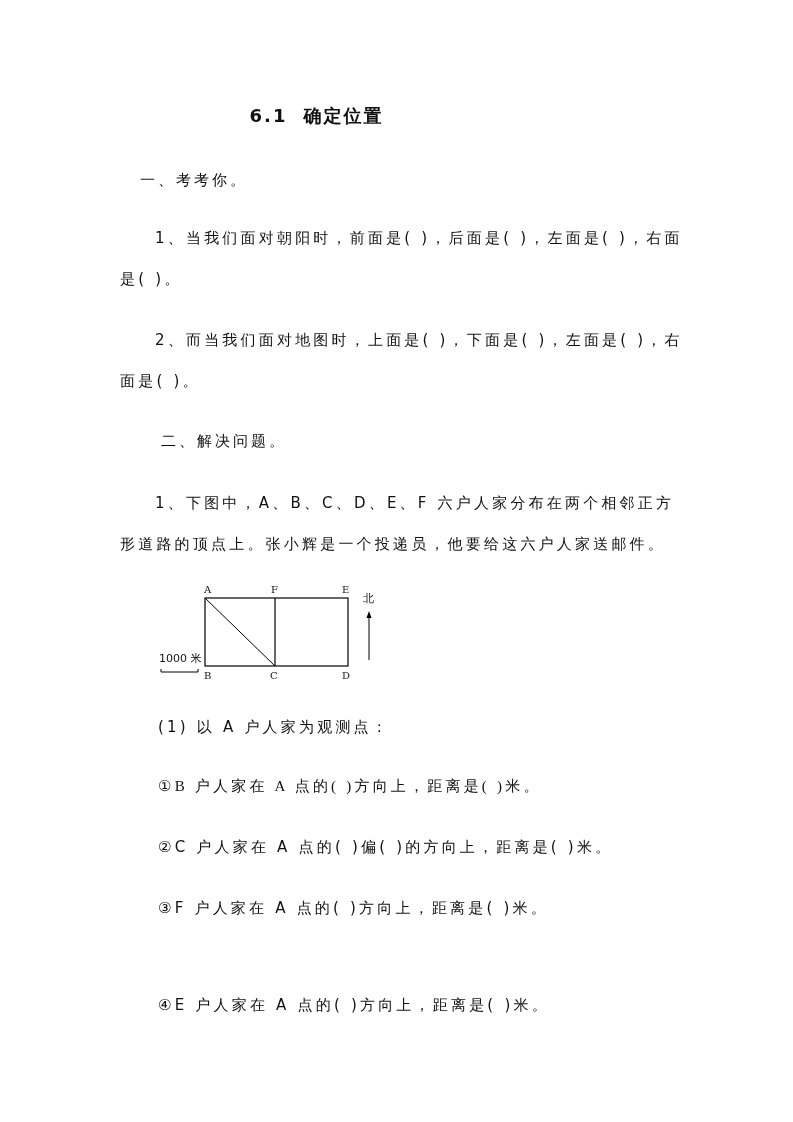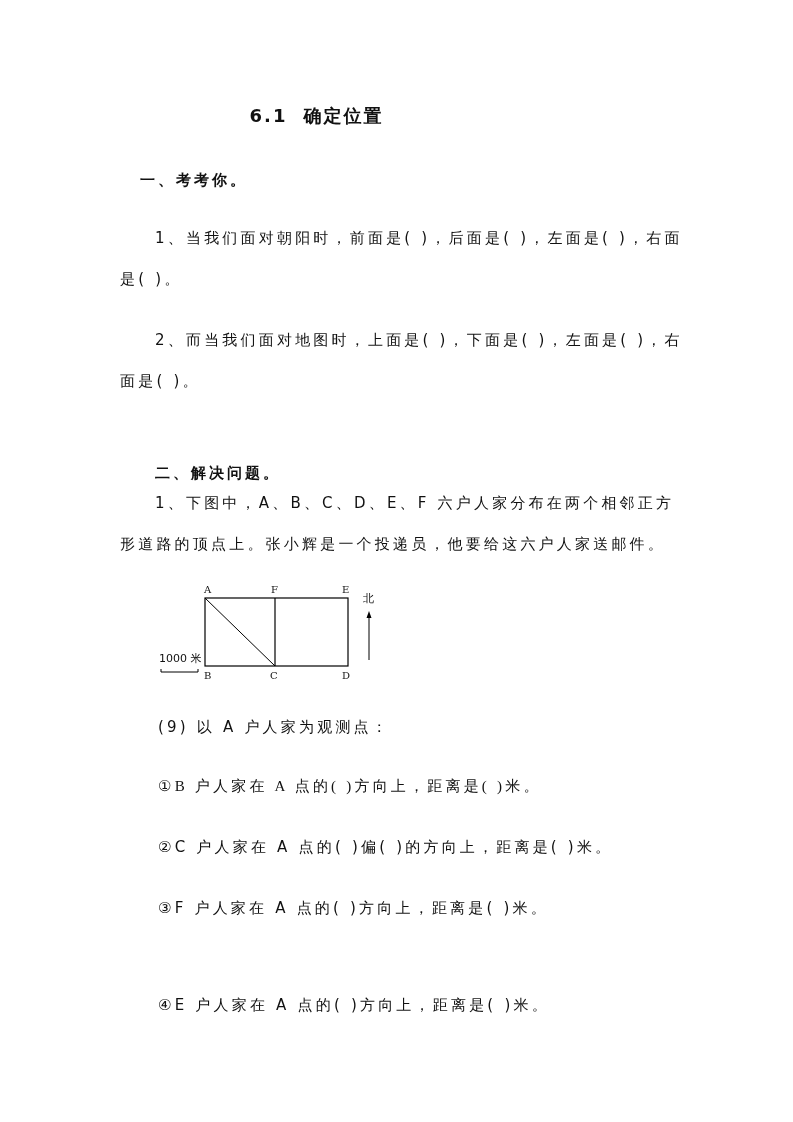--- a/index.html
+++ b/index.html
@@ -1,41 +1,41 @@
 <!DOCTYPE html>
 <html><head>
 <meta charset="utf-8">
 <style>
   html, body { margin:0; padding:0; background:#ffffff; }
   body { width:793px; height:1122px; position:relative; overflow:hidden;
          font-family:"DejaVu Sans", "Liberation Sans", sans-serif; color:#111; }
   .abs { position:absolute; white-space:nowrap; }
   .title { left:0; width:633px; top:104px; text-align:center; font-size:18px; font-weight:bold; letter-spacing:2px; }
   .title .num { margin-right:16px; }
-  .h { font-size:15px; font-weight:bold; letter-spacing:3px; }
+  .h { font-size:15px; font-weight:normal; letter-spacing:3px; }
   .p { font-size:15px; letter-spacing:3.2px; }
   .diagram { position:absolute; left:150px; top:580px; width:240px; height:110px; }
   .lbl { position:absolute; font-family:"DejaVu Serif", serif; font-size:10px; }
 </style>
 </head>
 <body>
 
 <div class="abs title">
   <span class="num">6.1</span><span>确定位置</span>
 </div>
 
 <div class="abs h" style="left:140px; top:171px;">一、考考你。</div>
 
 <div class="abs p" style="left:155px; top:229px;">1、当我们面对朝阳时，前面是( )，后面是( )，左面是( )，右面</div>
 <div class="abs p" style="left:120px; top:270px;">是( )。</div>
 
 <div class="abs p" style="left:155px; top:331px;">2、而当我们面对地图时，上面是( )，下面是( )，左面是( )，右</div>
 <div class="abs p" style="left:120px; top:372px;text-align:right;">面是( )。</div>
 
-<div class="abs h" style="left:155px; top:432px;margin-top:32px;">二、解决问题。</div>
+<div class="abs h" style="left:161px; top:432px;">二、解决问题。</div>
 
 <div class="abs p" style="left:155px; top:494px;">1、下图中，A、B、C、D、E、F 六户人家分布在两个相邻正方</div>
 <div class="abs p" style="left:120px; top:535px;">形道路的顶点上。张小辉是一个投递员，他要给这六户人家送邮件。</div>
 
 <div class="diagram">
   <svg width="240" height="110" viewBox="0 0 240 110">
     <rect x="55" y="18" width="143" height="68" fill="none" stroke="#000" stroke-width="1.2"></rect>
     <line x1="125" y1="18" x2="125" y2="86" stroke="#000" stroke-width="1.2"></line>
     <line x1="55" y1="18" x2="125" y2="86" stroke="#000" stroke-width="1"></line>
     <line x1="219" y1="80" x2="219" y2="36" stroke="#000" stroke-width="1"></line>
@@ -45,17 +45,17 @@
   <span class="lbl" style="left:54px; top:4px;">A</span>
   <span class="lbl" style="left:121px; top:4px;">F</span>
   <span class="lbl" style="left:192px; top:4px;">E</span>
   <span class="lbl" style="left:54px; top:90px;">B</span>
   <span class="lbl" style="left:120px; top:90px;">C</span>
   <span class="lbl" style="left:192px; top:90px;">D</span>
   <span class="abs" style="left:213px; top:11px; font-size:11px;">北</span>
   <span class="abs" style="left:9px; top:71px; font-size:11px;text-align:center;">1000 米</span>
 </div>
 
-<div class="abs p" style="left:158px; top:718px;">(9) 以 A 户人家为观测点：</div>
+<div class="abs p" style="left:158px; top:718px;">(1) 以 A 户人家为观测点：</div>
 <div class="abs p" style="left:158px; top:777px;font-family:Liberation Serif, serif;">①B 户人家在 A 点的( )方向上，距离是( )米。</div>
 <div class="abs p" style="left:158px; top:838px;">②C 户人家在 A 点的( )偏( )的方向上，距离是( )米。</div>
 <div class="abs p" style="left:158px; top:899px;">③F 户人家在 A 点的( )方向上，距离是( )米。</div>
 <div class="abs p" style="left:158px; top:996px;">④E 户人家在 A 点的( )方向上，距离是( )米。</div>
 
 </body></html>

